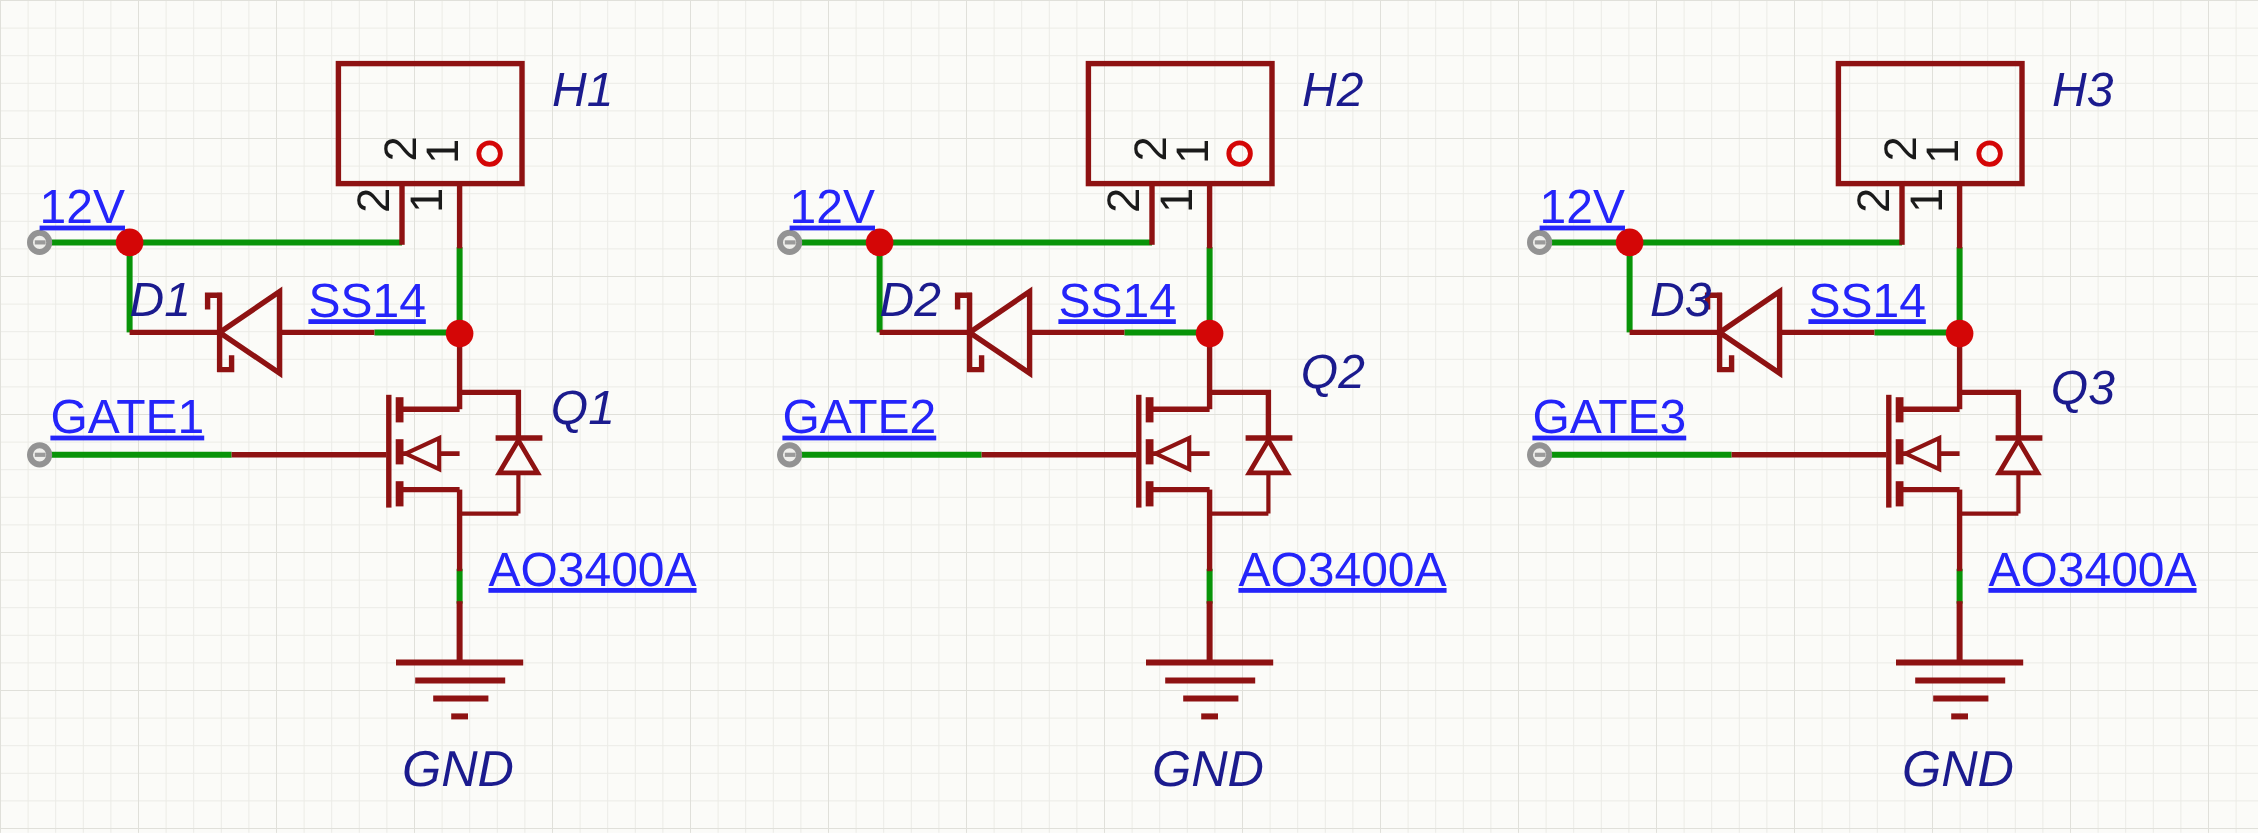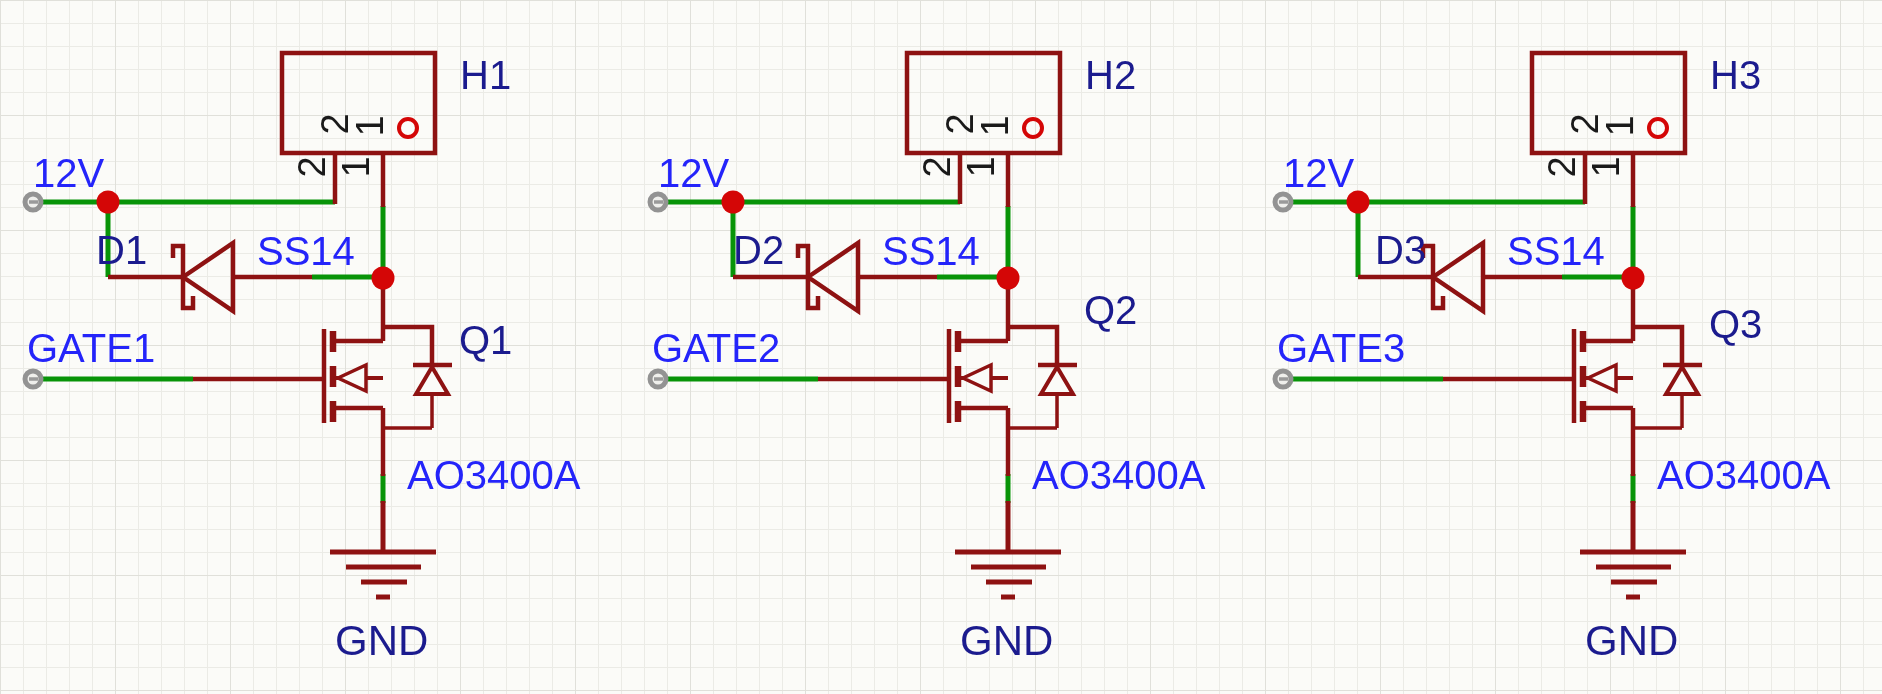--- a/index.html
+++ b/index.html
@@ -16,22 +16,22 @@
       linear-gradient(#ebebe6 1px, transparent 1px),
       linear-gradient(90deg,#ebebe6 1px, transparent 1px);
     background-size:115px 115px,115px 115px,23px 23px,23px 23px;
   }
   .circuit{position:absolute;top:0;width:632px;height:694px;}
   .gfx{position:absolute;left:0;top:0;width:632px;height:694px;overflow:visible;}
   .lbl{
     position:absolute;font-size:40px;line-height:1;white-space:nowrap;
     letter-spacing:0px;
   }
-  .blue{color:#2424fa;}
-  .navy{color:#1b1b8e;}
+  .blue{color:#2424fa;text-decoration:underline;}
+  .navy{color:#1b1b8e;font-style:italic;}
   .gnd-lbl{font-size:42px;margin-top:16px;}
   .digit{
     position:absolute;font-size:38px;line-height:1;color:#1a1a1a;
     transform:translate(-50%,-50%) rotate(-90deg);
   }
   .hidden-defs{position:absolute;width:0;height:0;overflow:hidden;}
 </style>
 </head>
 <body>
 
@@ -114,23 +114,23 @@
   <div class="circuit" style="left:0px">
     <svg class="gfx" viewBox="0 0 632 694">
         <use href="#ckt"></use>
       </svg>
     <div class="lbl blue" style="left:33px;top:153px">12V</div>
     <div class="lbl navy" style="left:460px;top:55px">H1</div>
     <div class="digit" style="left:335px;top:124px">2</div>
     <div class="digit" style="left:370px;top:126px">1</div>
     <div class="digit" style="left:312px;top:167px">2</div>
     <div class="digit" style="left:356px;top:167px">1</div>
-    <div class="lbl navy" style="left:96px;top:230px">D1</div>
+    <div class="lbl navy" style="left:108px;top:230px">D1</div>
     <div class="lbl blue" style="left:257px;top:231px">SS14</div>
-    <div class="lbl blue" style="left:27px;top:328px">GATE1</div>
+    <div class="lbl blue" style="left:42px;top:328px">GATE1</div>
     <div class="lbl navy" style="left:459px;top:320px">Q1</div>
     <div class="lbl blue" style="left:407px;top:455px">AO3400A</div>
     <div class="lbl navy gnd-lbl" style="left:335px;top:604px">GND</div>
   </div>
 
   <div class="circuit" style="left:625px">
     <svg class="gfx" viewBox="0 0 632 694">
         <use href="#ckt"></use>
       </svg>
     <div class="lbl blue" style="left:33px;top:153px">12V</div>

